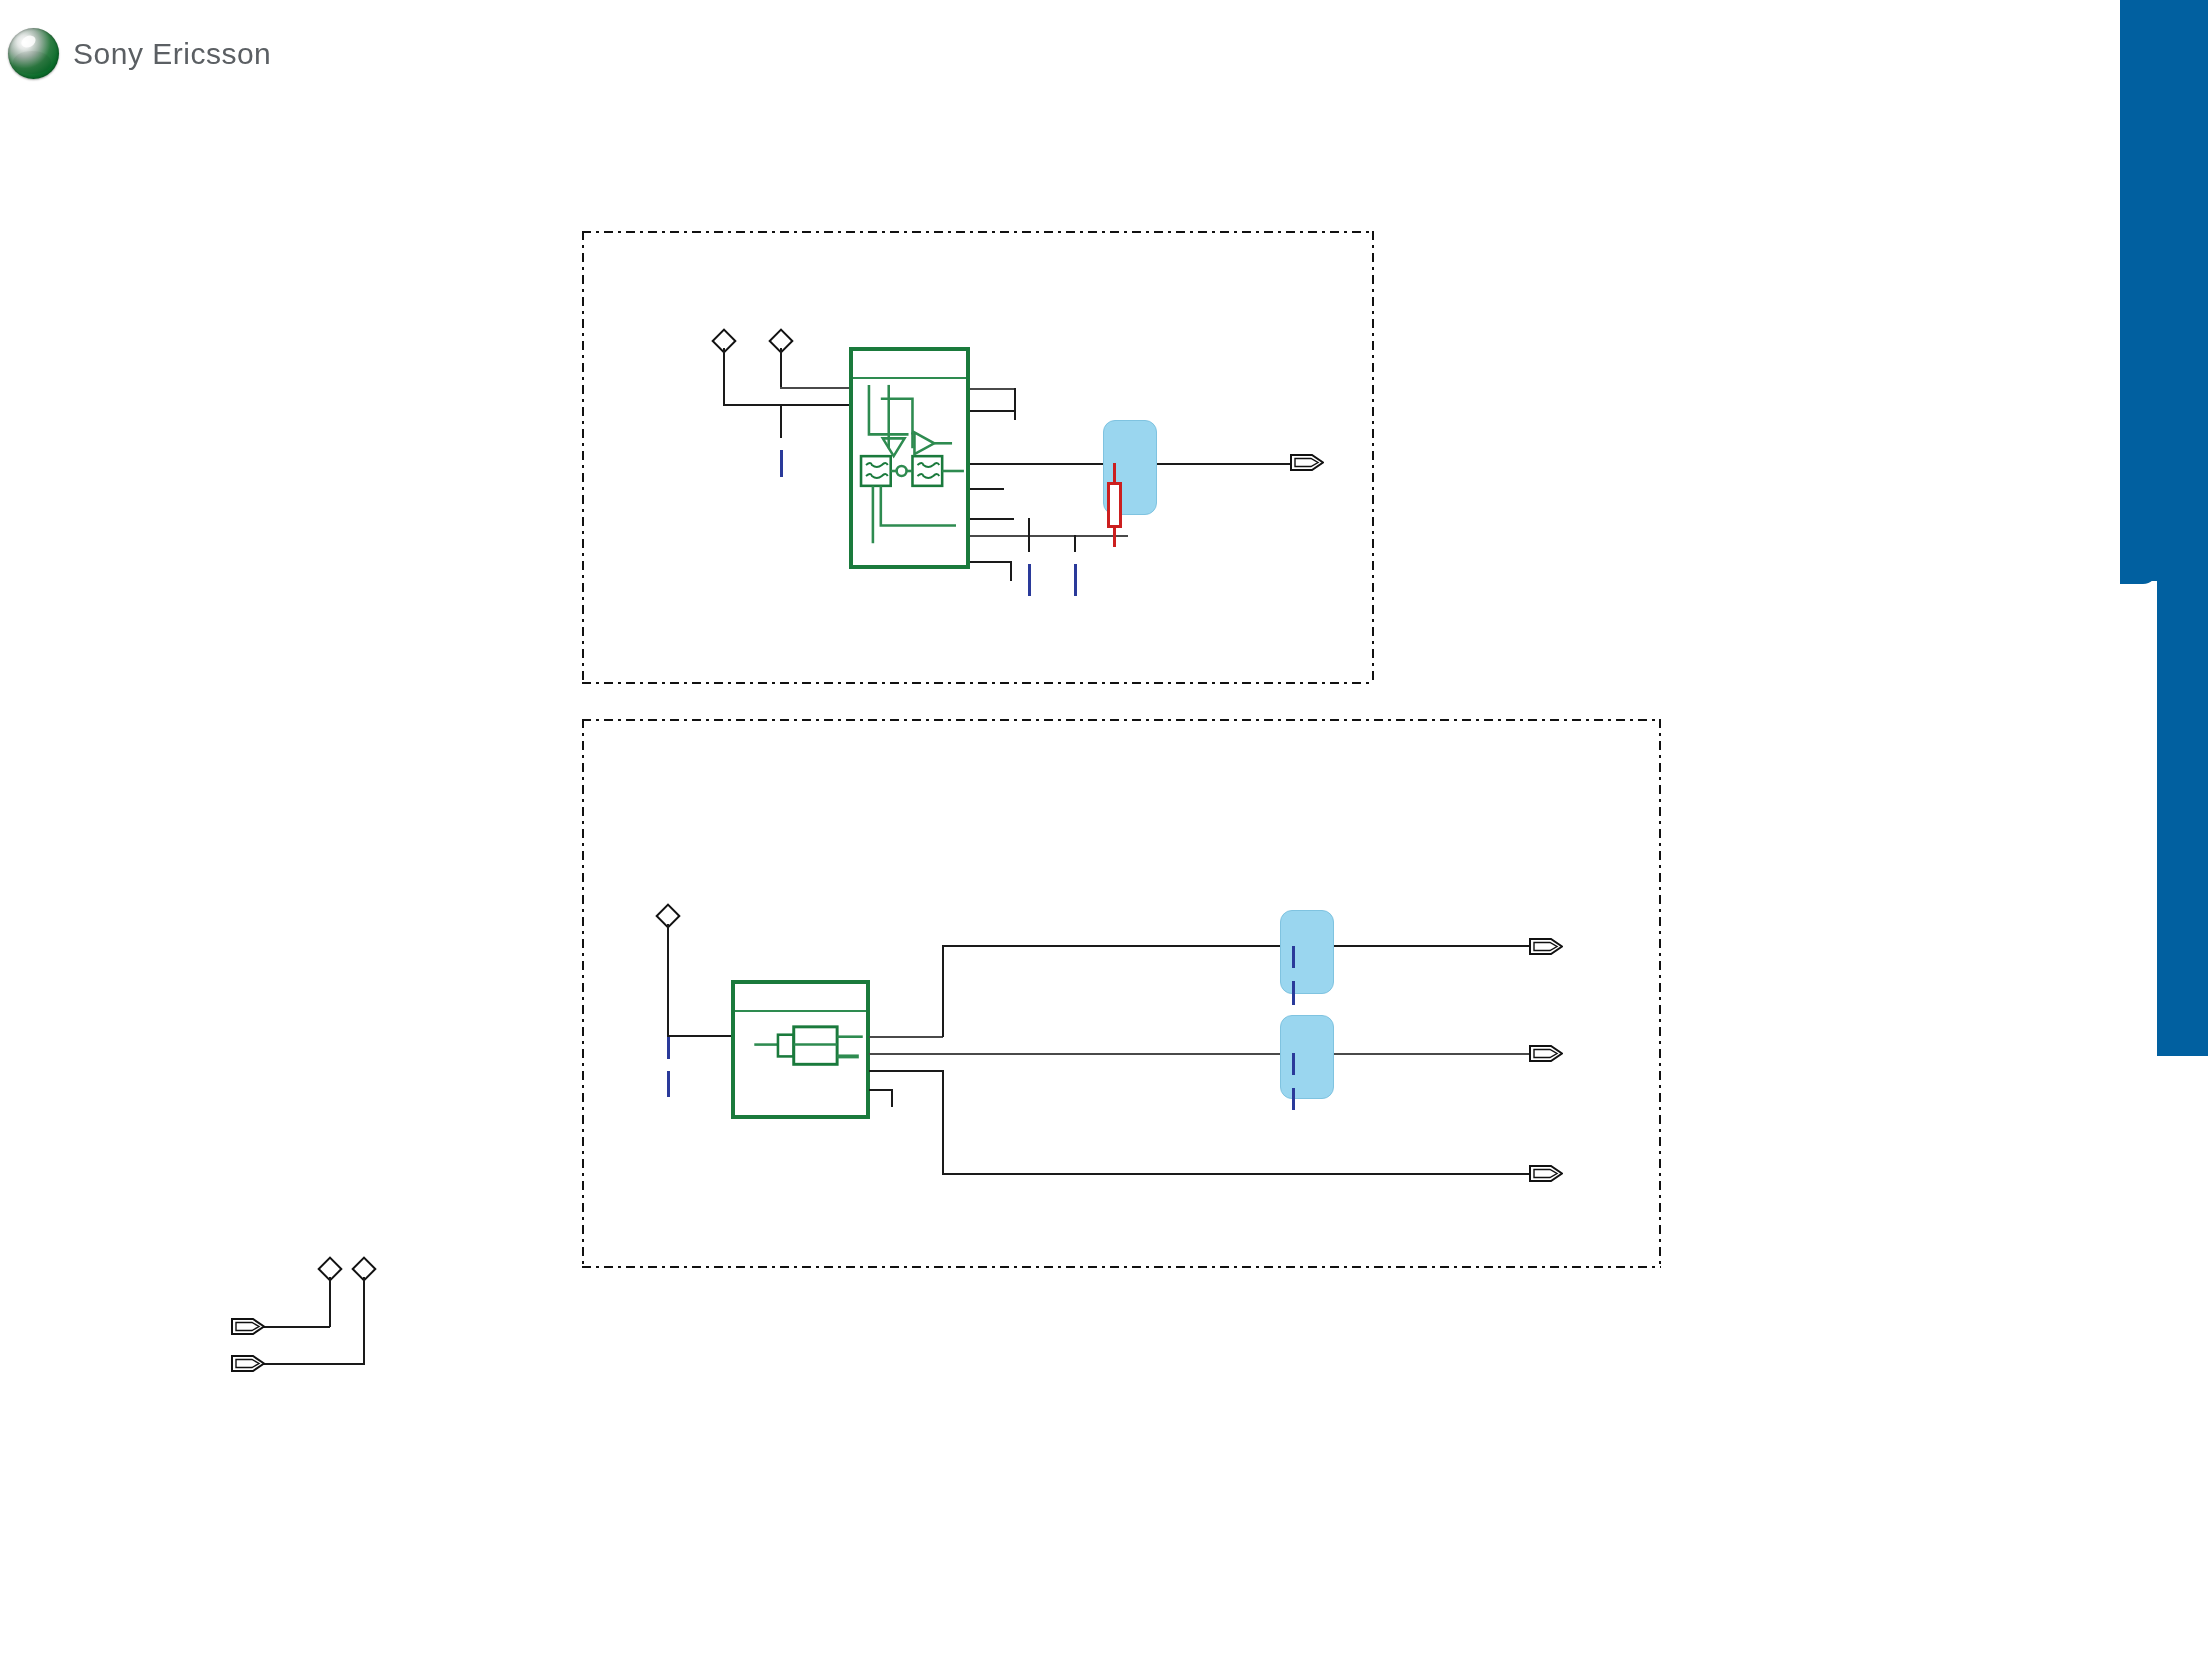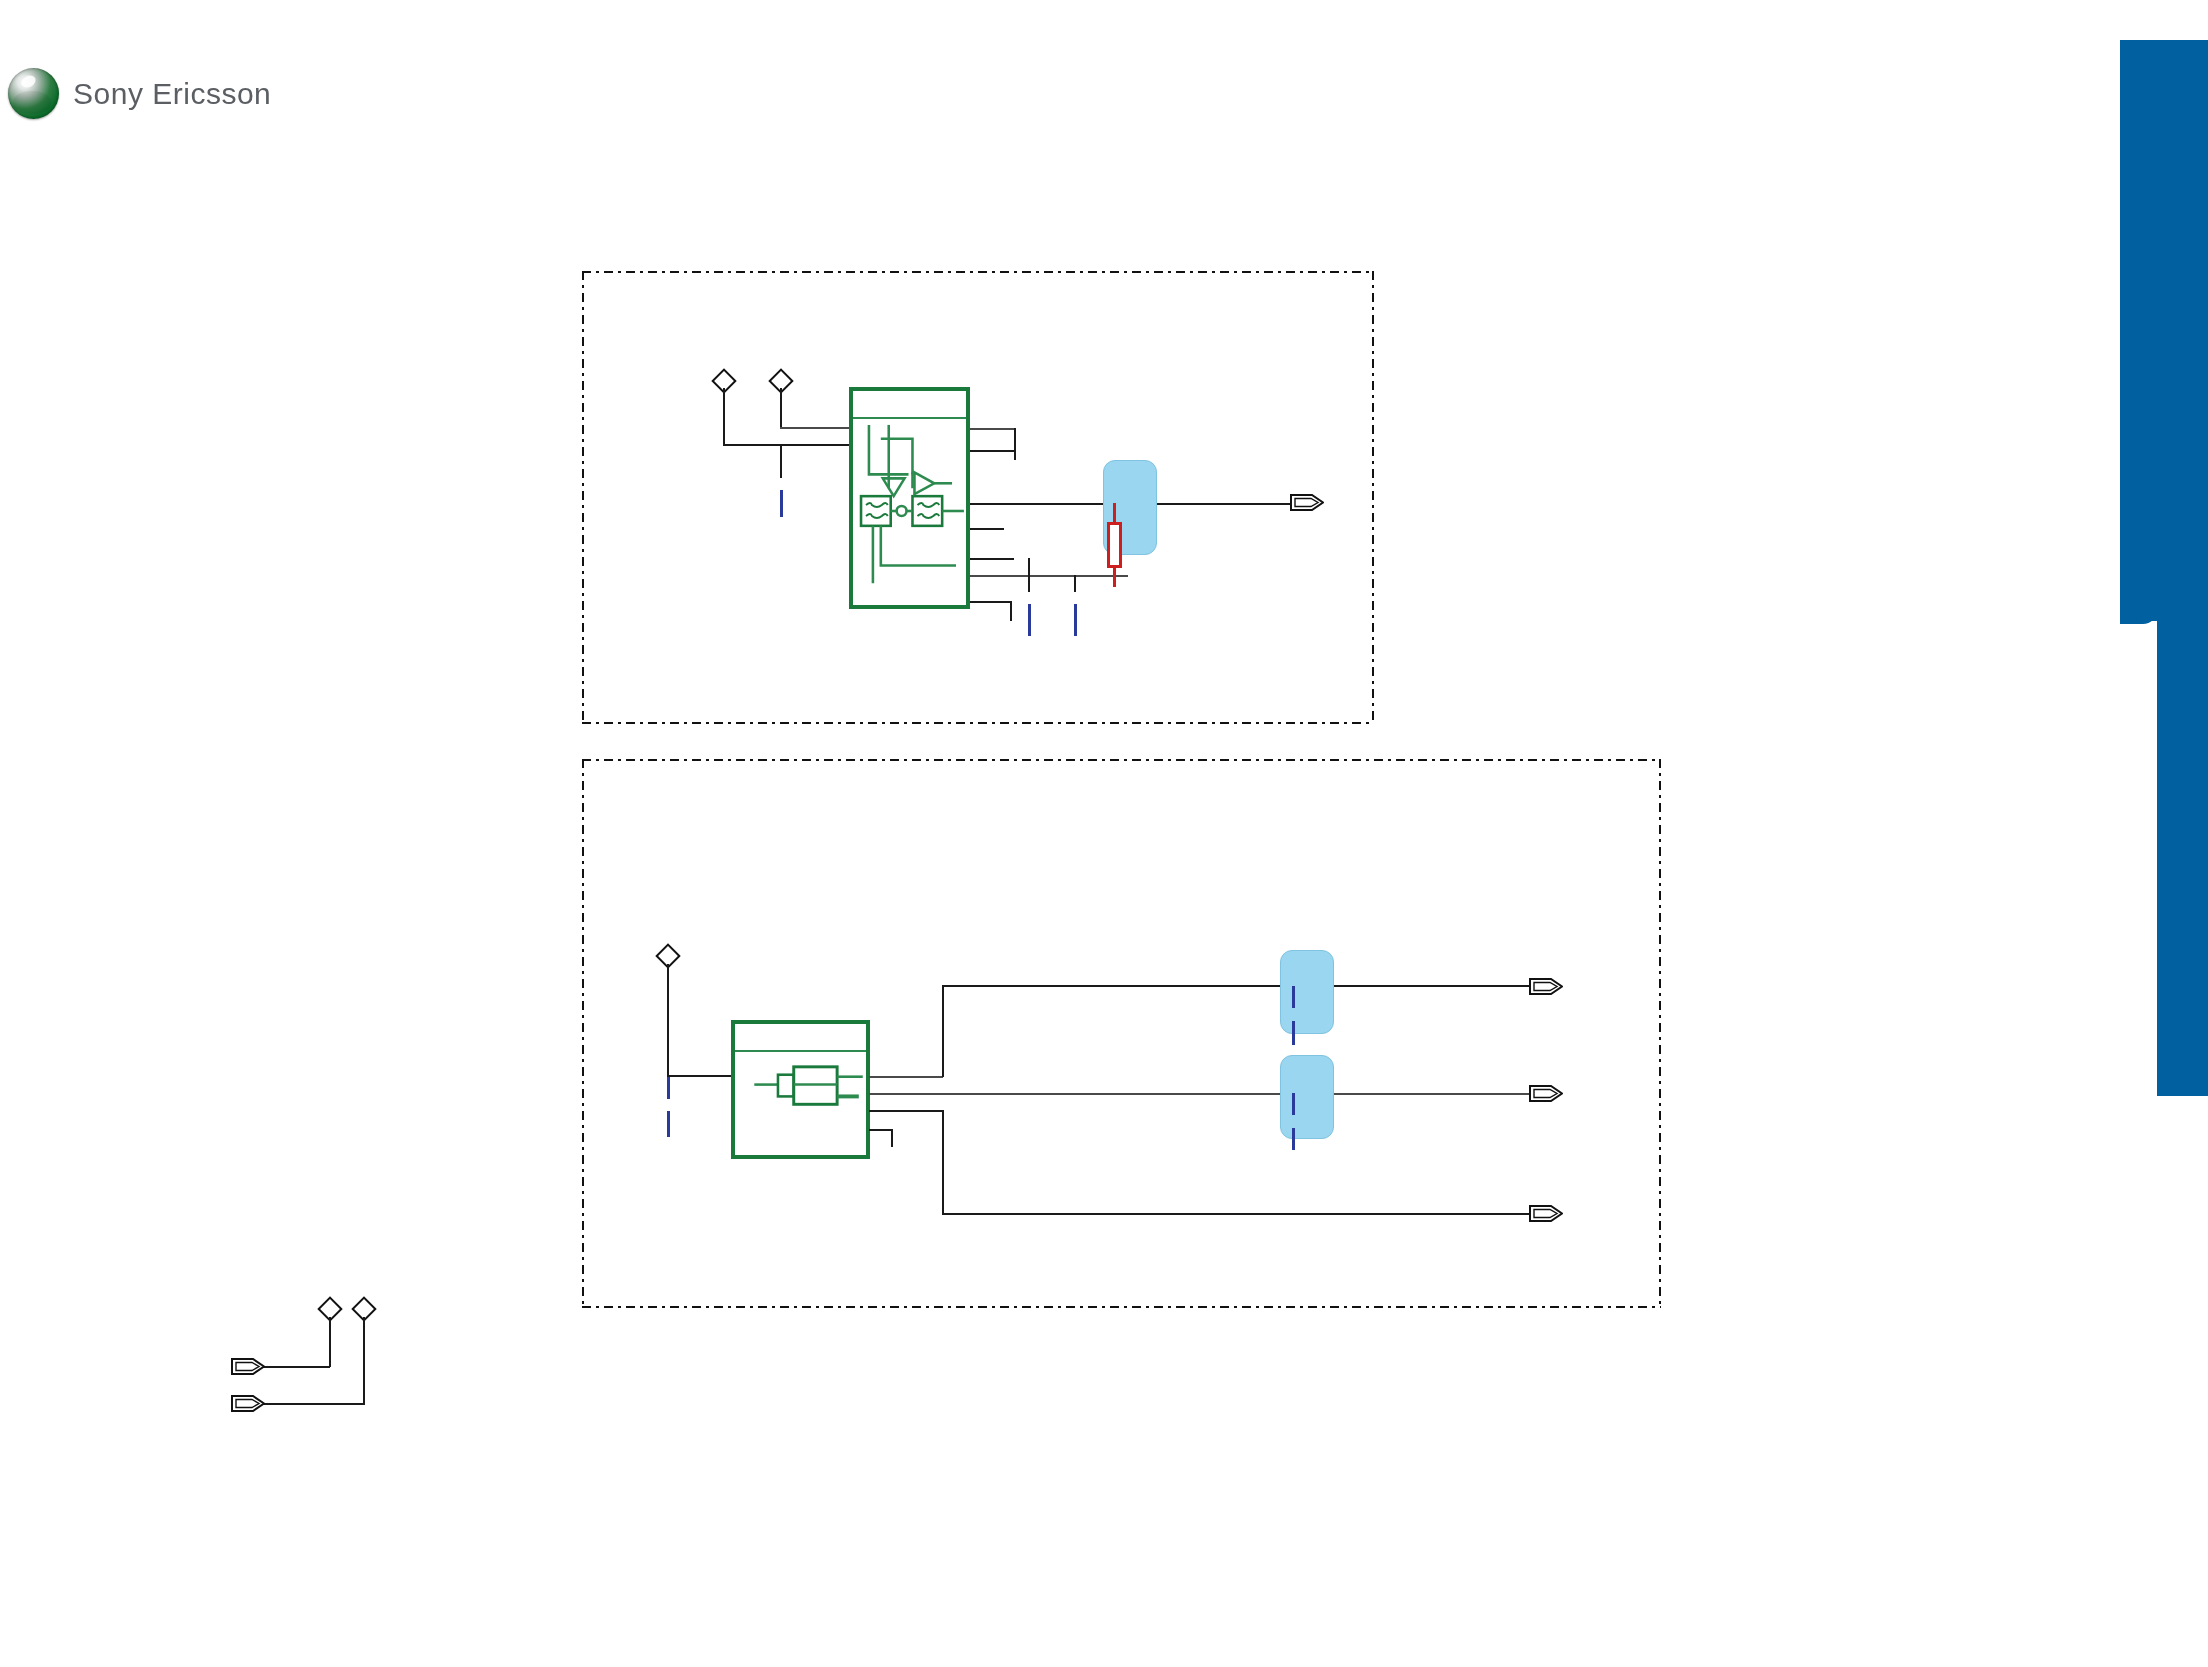--- a/index.html
+++ b/index.html
@@ -1,17 +1,17 @@
 <!DOCTYPE html>
 <html><head>
 <meta charset="utf-8">
 <style>
   html,body{margin:0;padding:0;background:#ffffff;}
   body{font-family:"Liberation Sans",sans-serif;}
-  #page{position:relative;width:2209px;height:1427px;background:#ffffff;overflow:hidden;margin-top:40px;}
+  #page{position:relative;width:2209px;height:1427px;background:#ffffff;overflow:hidden;}
 
   
   #brand{position:absolute;left:8px;top:28px;display:flex;align-items:center;gap:14px;}
   #brand .logo{width:51px;height:51px;border-radius:50%;
     background:
       radial-gradient(circle at 32% 28%, #ffffff 0%, #e2e6e4 14%, #9fb3a6 30%, #2e7d43 52%, #0b6b2a 72%, #075e22 100%);
     box-shadow:inset 0 0 3px rgba(0,0,0,.45), 0 1px 2px rgba(0,0,0,.35);
     position:relative;}
   #brand .logo::after{content:"";position:absolute;left:26%;top:16%;width:30%;height:22%;
     border-radius:50%;background:rgba(255,255,255,.82);transform:rotate(-28deg);}

